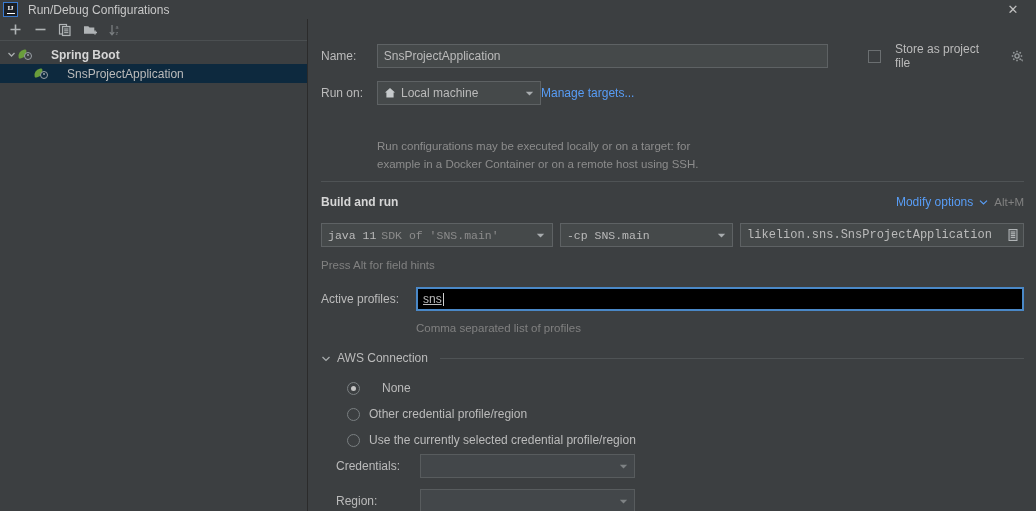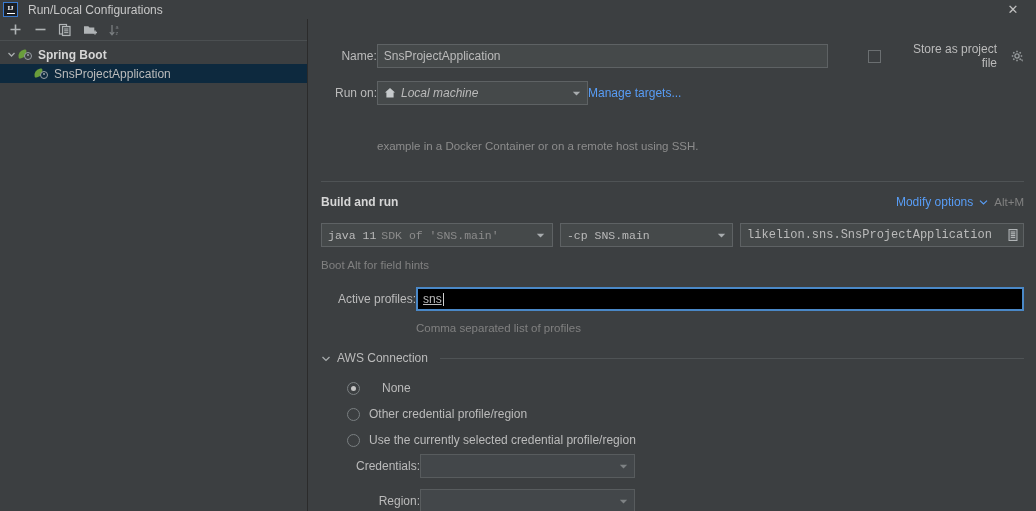--- a/index.html
+++ b/index.html
@@ -80,29 +80,29 @@
   .leaf-icon .ring {
     position: absolute; left: 6px; top: 4px;
     width: 8px; height: 8px; border-radius: 50%;
     border: 1.5px solid #9aa0a6; background: #3c3f41;
   }
   .leaf-icon .ring::after {
     content: ""; position: absolute; left: 1.5px; top: 1.5px;
     width: 2px; height: 2px; border-radius: 50%; background: #9aa0a6;
   }
   .tree-row.selected .leaf-icon .ring { background: #0d293e; }
-  .tree-label { margin-left: 1px; }
+  .tree-label { margin-left: 14px; }
 
   
   .right-panel {
     position: absolute; left: 309px; top: 19px; width: 727px; height: 492px;
     background: #3c3f41;
   }
 
-  .frow { display: flex; align-items: center; text-align: right; }
+  .frow { display: flex; align-items: center; }
 
   .lbl { color: #bbbbbb; font-size: 12px; }
 
   
   .tinput {
     background: #45494a; border: 1px solid #5e6264;
     height: 24px; color: #bbbbbb; font-size: 12px;
     display: flex; align-items: center; padding: 0 6px;
   }
   .tinput.focused { border: 2px solid #4a88c7; background: #000000; text-decoration: underline; }
@@ -150,21 +150,21 @@
 
   .mono { font-family: "Liberation Mono", monospace; }
 </style>
 </head>
 <body>
 
 <div class="titlebar">
   <div class="ij-logo">
     <span>IJ</span>
   </div>
-  <div class="title-text">Run/Local Configurations</div>
+  <div class="title-text">Run/Debug Configurations</div>
   <div class="close-btn">✕</div>
 </div>
 
 <div class="left-panel">
 
   <div class="toolbar">
     <div class="tb-btn" title="Add">
       <svg width="13" height="13" viewBox="0 0 13 13">
           <path d="M6.5 1.5 V11.5 M1.5 6.5 H11.5" stroke="#b0b4b6" stroke-width="1.6" fill="none"></path>
         </svg>
@@ -236,37 +236,38 @@
             <path d="M6 0.8 V2.3 M6 9.7 V11.2 M0.8 6 H2.3 M9.7 6 H11.2 M2.3 2.3 L3.4 3.4 M8.6 8.6 L9.7 9.7 M9.7 2.3 L8.6 3.4 M3.4 8.6 L2.3 9.7"></path>
           </g>
           <path d="M9.5 9.5 l2.2 0 l0 2.2 z" fill="#9a9ea0"></path>
         </svg>
       </div>
     </div>
   </div>
 
   <div class="frow" style="position:absolute; left:12px; top:62px;">
     <div class="lbl" style="width:56px;">Run on:</div>
-    <div class="combo" style="width:211px;font-style:italic;">
+    <div class="combo" style="width:164px;">
       <span style="display:flex;align-items:center;margin-right:5px;">
         <svg width="12" height="12" viewBox="0 0 12 12">
             <path d="M6 1 L11 5.6 H9.6 V10.6 H2.4 V5.6 H1 Z" fill="#c6cacc"></path>
           </svg>
       </span>
       <span>Local machine</span>
       <span class="arrow">
         <svg width="9" height="7" viewBox="0 0 9 7">
             <path d="M0.8 1.8 L4.5 5.4 L8.2 1.8 Z" fill="#a8acae"></path>
           </svg>
       </span>
     </div>
     <div class="link" style="">Manage targets...</div>
   </div>
 
   <div style="position:absolute; left:68px; top:118px; line-height:18px;">
+    <div class="grey-note">Run configurations may be executed locally or on a target: for</div>
     <div class="grey-note">example in a Docker Container or on a remote host using SSH.</div>
   </div>
 
   <div class="sep-line" style="position:absolute; left:12px; top:162px; width:703px;"></div>
 
   <div style="position:absolute; left:12px; top:176px; width:703px;" class="frow">
     <div class="sec-title">Build and run</div>
     <div class="frow" style="margin-left:auto; gap:6px;">
       <div class="link">Modify options</div>
       <span style="display:flex;align-items:center;">
@@ -300,21 +301,21 @@
       <span>likelion.sns.SnsProjectApplication</span>
       <span style="margin-left:auto; display:flex; align-items:center;">
         <svg width="16" height="16" viewBox="0 0 16 16">
           <rect x="4" y="2.5" width="8" height="11" fill="#5b5f61" stroke="#b0b4b6" stroke-width="1"></rect>
           <path d="M5.8 5 H10.2 M5.8 6.8 H10.2 M5.8 8.6 H10.2 M5.8 10.4 H10.2" stroke="#c6cacc" stroke-width="0.9"></path>
         </svg>
       </span>
     </div>
   </div>
 
-  <div class="hint" style="position:absolute; left:12px; top:240px;">Boot Alt for field hints</div>
+  <div class="hint" style="position:absolute; left:12px; top:240px;">Press Alt for field hints</div>
 
   <div class="frow" style="position:absolute; left:12px; top:268px; width:703px;">
     <div class="lbl" style="width:95px;">Active profiles:</div>
     <div class="tinput focused" style="width:608px; padding:0 5px;">
       <span>sns</span>
         <span class="caret"></span>
     </div>
   </div>
   <div class="hint" style="position:absolute; left:107px; top:303px;">Comma separated list of profiles</div>
 

